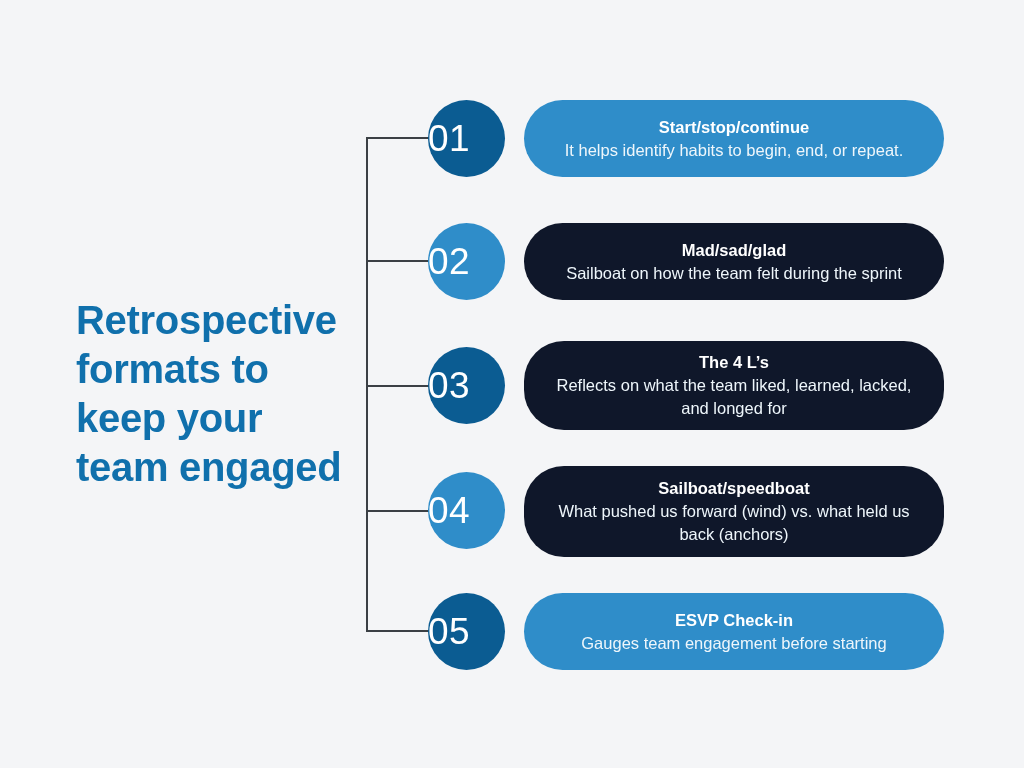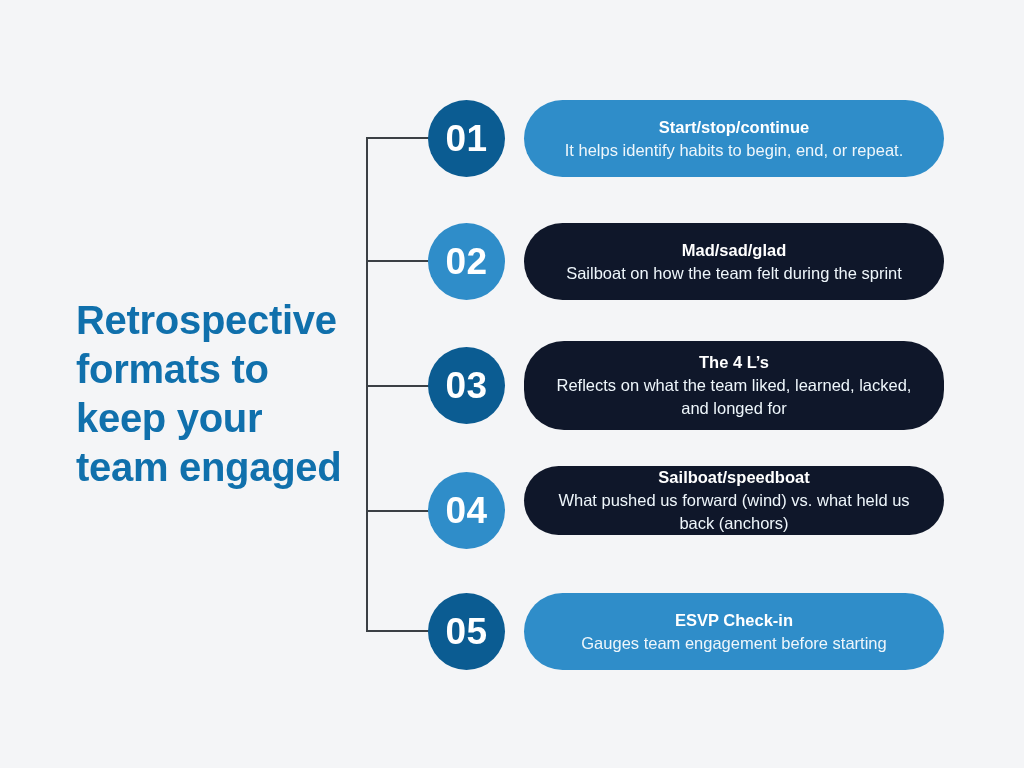--- a/index.html
+++ b/index.html
@@ -61,23 +61,22 @@
   }
 
   .num-circle {
     position: absolute;
     left: 428px;
     width: 77px;
     height: 77px;
     border-radius: 50%;
     display: flex;
     align-items: center;
-    justify-content: center;
     font-size: 37px;
-    font-weight: 700;
+    font-weight: 400;
     color: #ffffff;
     letter-spacing: 0.5px;
     z-index: 3;
   }
   .num-circle.dark  { background: #0b5c92; }
   .num-circle.light { background: #2f8dc9; }
 
   .pill {
     position: absolute;
     left: 524px;
@@ -154,21 +153,21 @@
     <div class="pill dark" style="top:-6px;height:89px;">
       <div class="pill-title">The 4 L’s</div>
       <div class="pill-desc" style="max-width:370px;">Reflects on what the team liked, learned, lacked, and longed for</div>
     </div>
   </div>
 
   <div class="row" style="top:472px;height:77px;">
     <div class="num-circle light" style="top:0;">
       <span>04</span>
     </div>
-    <div class="pill dark" style="top:-6px;height:69px;">
+    <div class="pill dark" style="top:-6px;height:91px;">
       <div class="pill-title">Sailboat/speedboat</div>
       <div class="pill-desc" style="max-width:375px;">What pushed us forward (wind) vs. what held us back (anchors)</div>
     </div>
   </div>
 
   <div class="row" style="top:593px;height:77px;">
     <div class="num-circle dark" style="top:0;">
       <span>05</span>
     </div>
     <div class="pill light" style="top:0;height:77px;">

